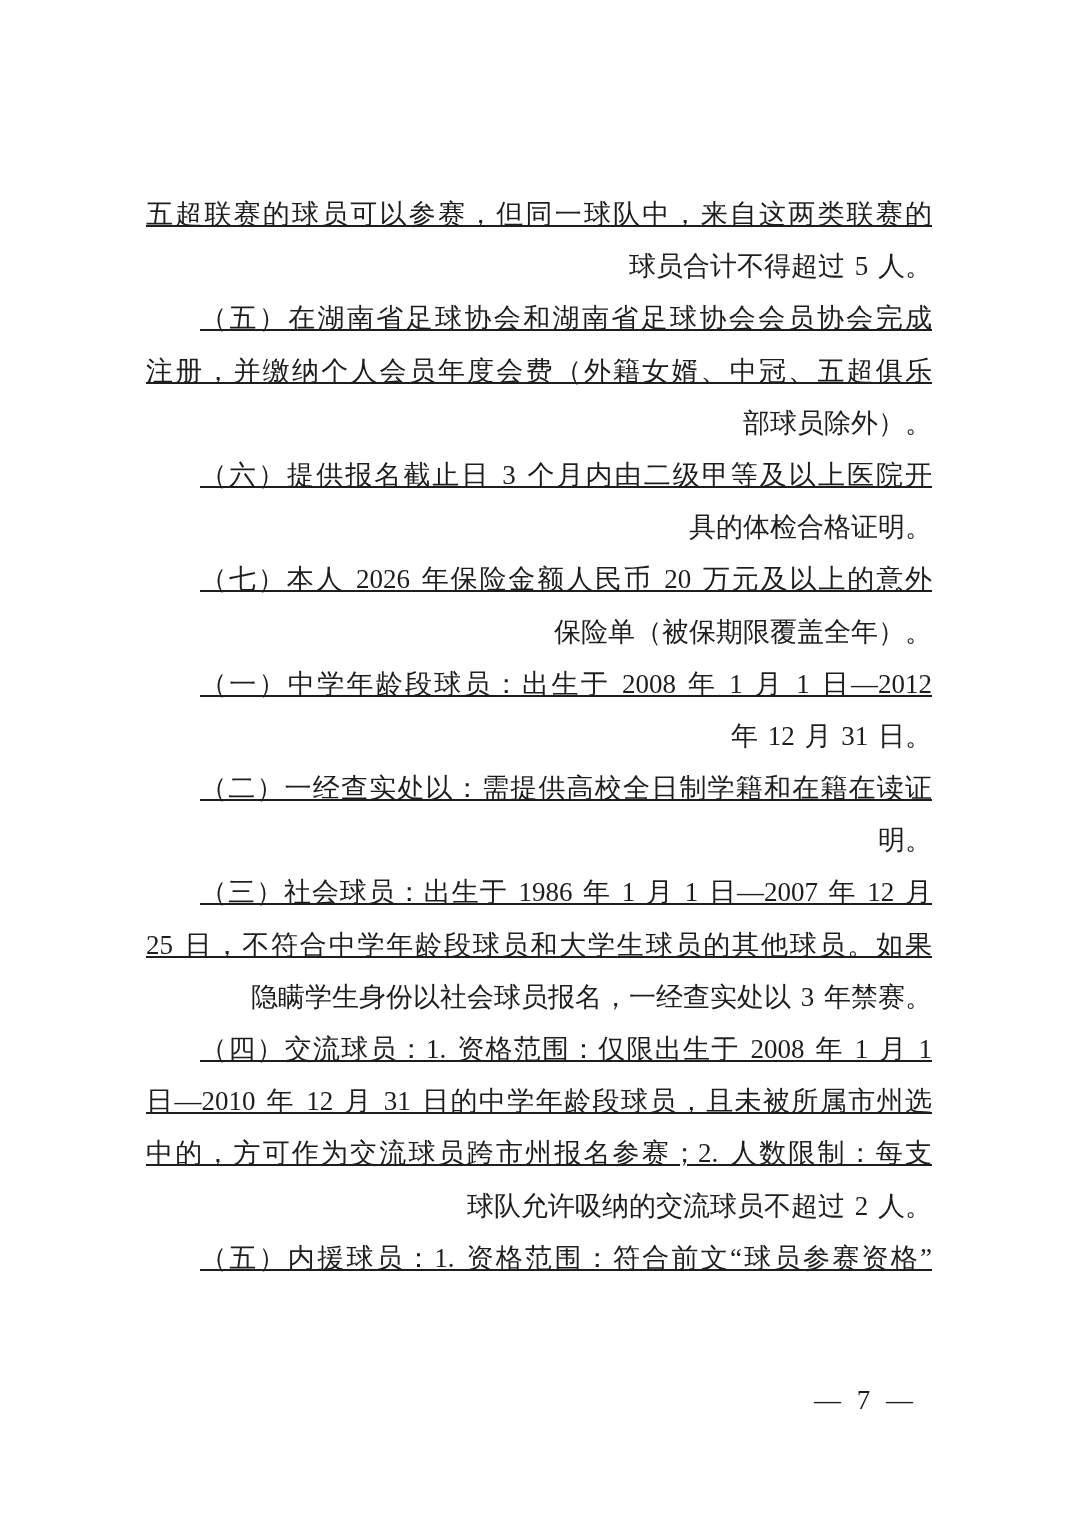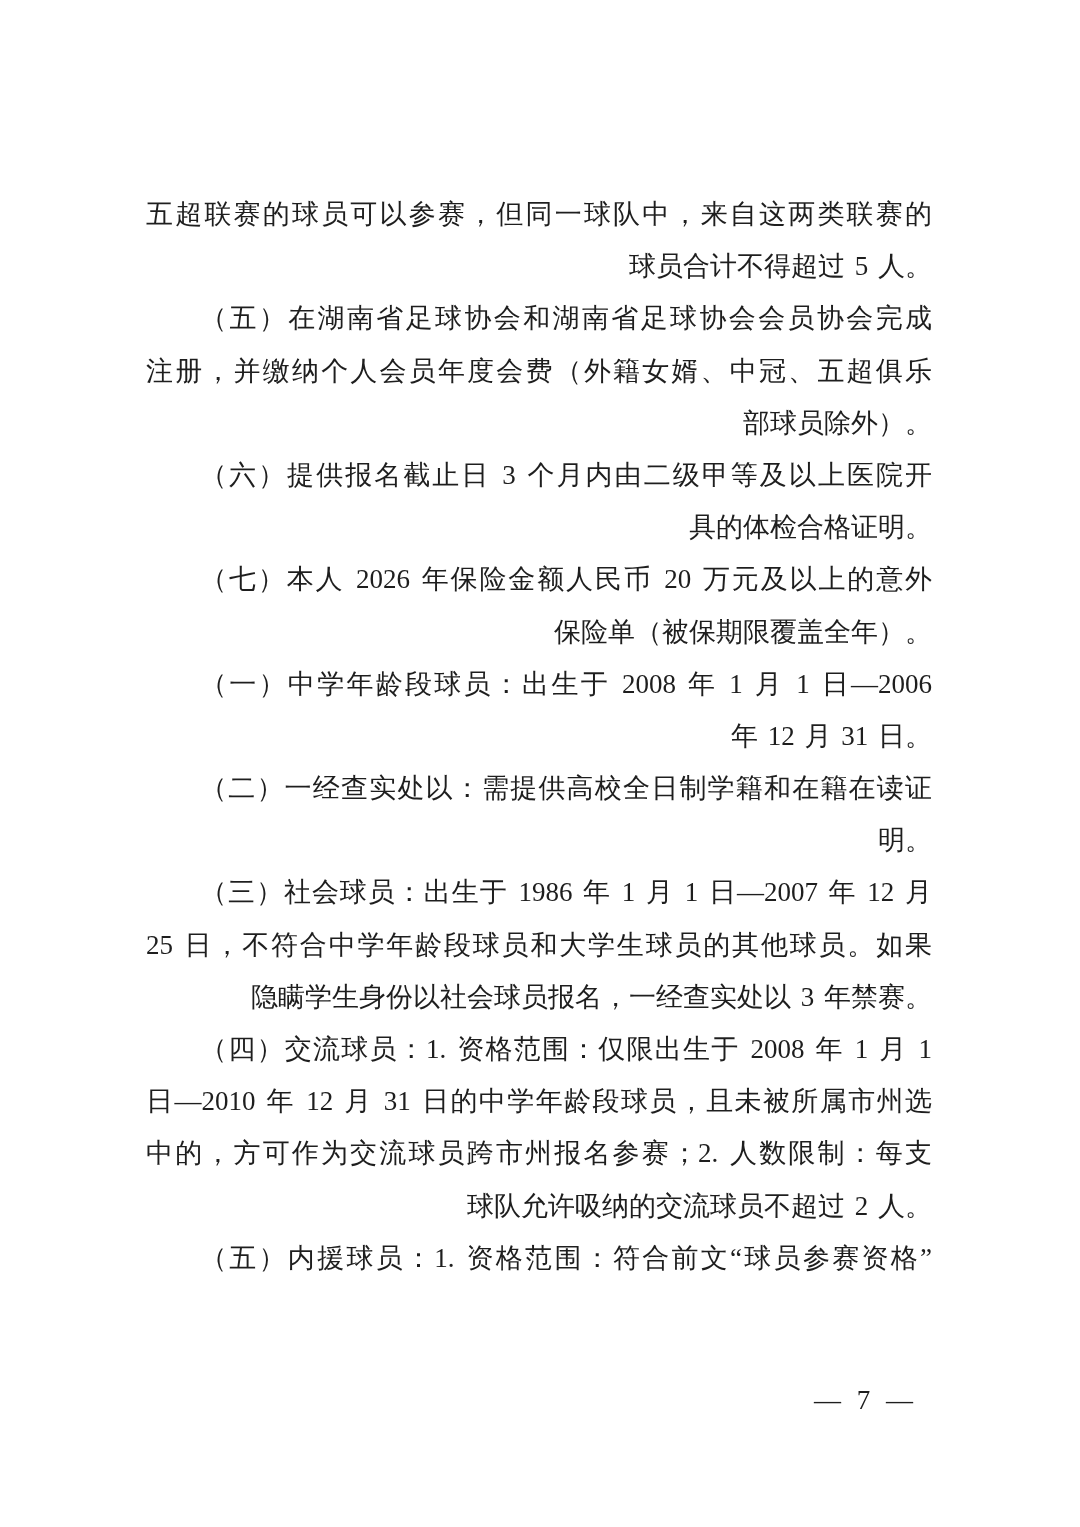--- a/index.html
+++ b/index.html
@@ -34,20 +34,21 @@
   }
   
   .line.indent {
     text-indent: 54px;
   }
   
   .line.fill {
     text-align: justify;
     text-align-last: justify;
     text-justify: inter-character;
+    text-decoration: underline;
   }
   .page-number {
     position: absolute;
     top: 1374px;
     right: 167px;
     font-size: 27px;
     line-height: 52px;
     word-spacing: 9px;
     color: #1e1e1e;
     white-space: nowrap;
@@ -60,21 +61,21 @@
   <main class="text-block">
     <p class="line fill">五超联赛的球员可以参赛，但同一球队中，来自这两类联赛的</p>
     <p class="line">球员合计不得超过 5 人。</p>
     <p class="line indent fill">（五）在湖南省足球协会和湖南省足球协会会员协会完成</p>
     <p class="line fill">注册，并缴纳个人会员年度会费（外籍女婿、中冠、五超俱乐</p>
     <p class="line">部球员除外）。</p>
     <p class="line indent fill">（六）提供报名截止日 3 个月内由二级甲等及以上医院开</p>
     <p class="line">具的体检合格证明。</p>
     <p class="line indent fill">（七）本人 2026 年保险金额人民币 20 万元及以上的意外</p>
     <p class="line">保险单（被保期限覆盖全年）。</p>
-    <p class="line indent fill">（一）中学年龄段球员：出生于 2008 年 1 月 1 日—2006</p>
+    <p class="line indent fill">（一）中学年龄段球员：出生于 2008 年 1 月 1 日—2012</p>
     <p class="line">年 12 月 31 日。</p>
     <p class="line indent fill">（二）一经查实处以：需提供高校全日制学籍和在籍在读证</p>
     <p class="line">明。</p>
     <p class="line indent fill">（三）社会球员：出生于 1986 年 1 月 1 日—2007 年 12 月</p>
     <p class="line fill">25 日，不符合中学年龄段球员和大学生球员的其他球员。如果</p>
     <p class="line">隐瞒学生身份以社会球员报名，一经查实处以 3 年禁赛。</p>
     <p class="line indent fill">（四）交流球员：1. 资格范围：仅限出生于 2008 年 1 月 1</p>
     <p class="line fill">日—2010 年 12 月 31 日的中学年龄段球员，且未被所属市州选</p>
     <p class="line fill">中的，方可作为交流球员跨市州报名参赛；2. 人数限制：每支</p>
     <p class="line">球队允许吸纳的交流球员不超过 2 人。</p>

